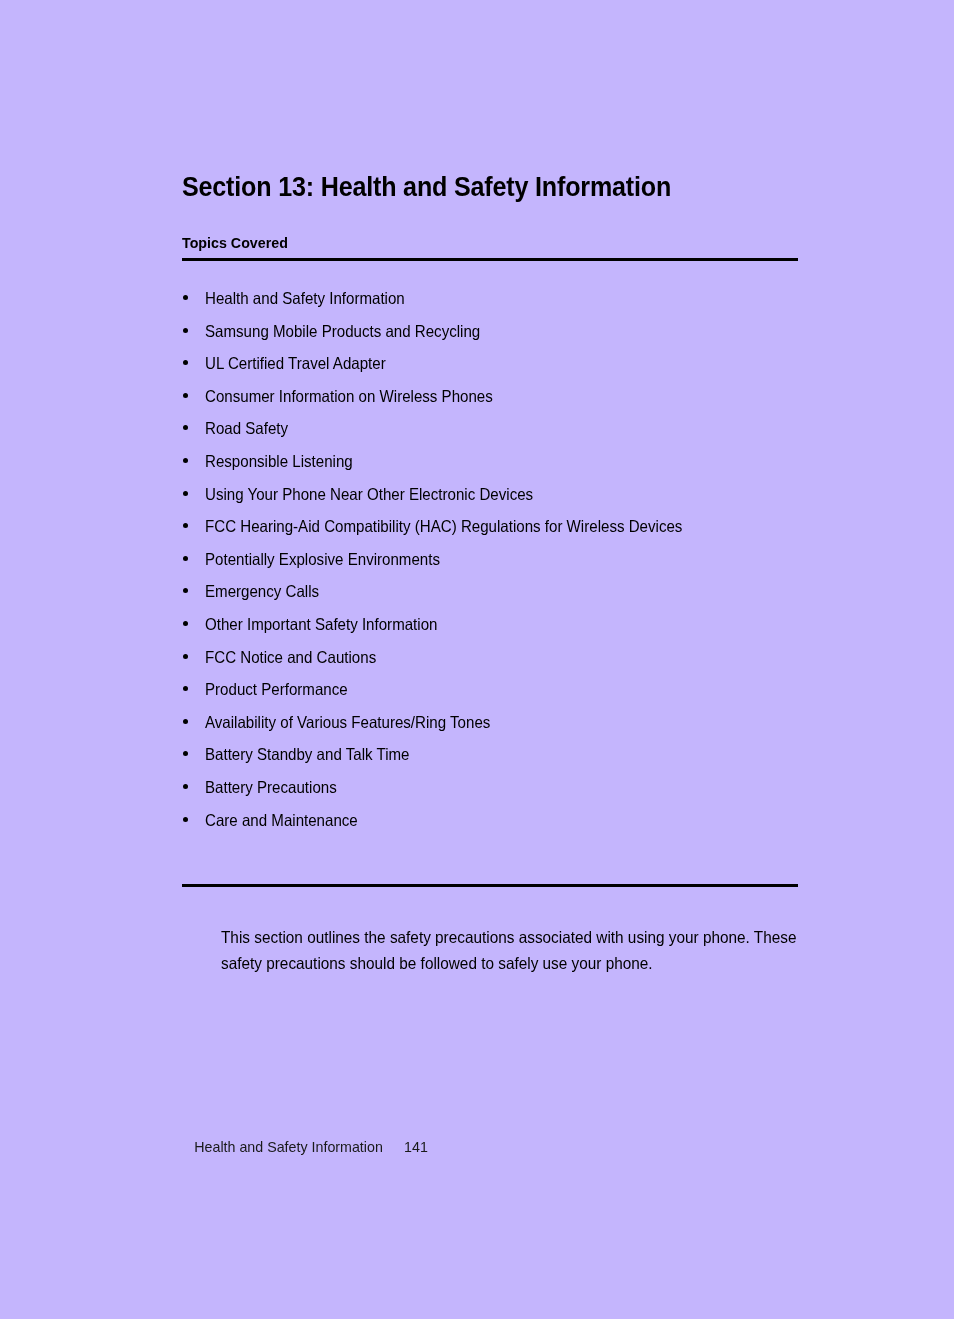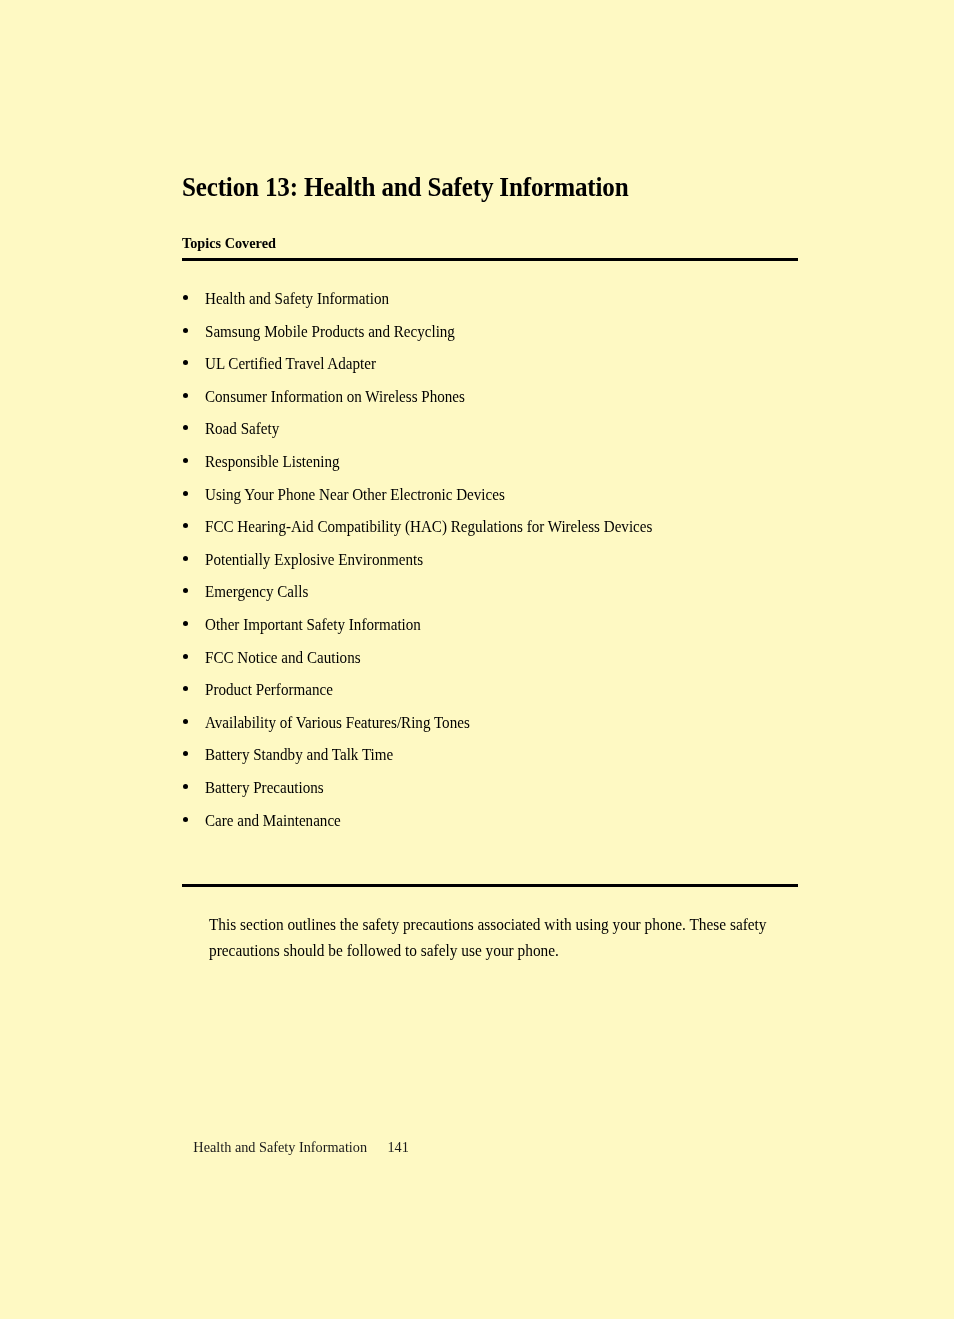--- a/index.html
+++ b/index.html
@@ -5,23 +5,23 @@
   html, body {
     margin: 0;
     padding: 0;
     background: #ffffff;
   }
 
   .page {
     position: relative;
     width: 954px;
     height: 1319px;
-    background: #fef9c3;
+    background: #c4b5fd;
     overflow: hidden;
-    font-family: Liberation Serif, serif;
+    font-family: Liberation Sans, sans-serif;
     color: #000000;
     -webkit-font-smoothing: none;
   }
 
   
   .section-title {
     position: absolute;
     left: 182px;
     top: 173px;
     width: 640px;
@@ -95,21 +95,21 @@
     transform: scaleX(0.915);
     transform-origin: left top;
   }
 
   
   .intro-paragraph {
     position: absolute;
     left: 205px;
     top: 908px;
     width: 603px;
-    margin: 4px;
+    margin: 16px;
     font-size: 16.5px;
     line-height: 26px;
     text-align: left;
   }
   .intro-paragraph span {
     display: inline-block;
     transform: scaleX(0.93);
     transform-origin: left top;
     width: 648px;
     white-space: normal;

